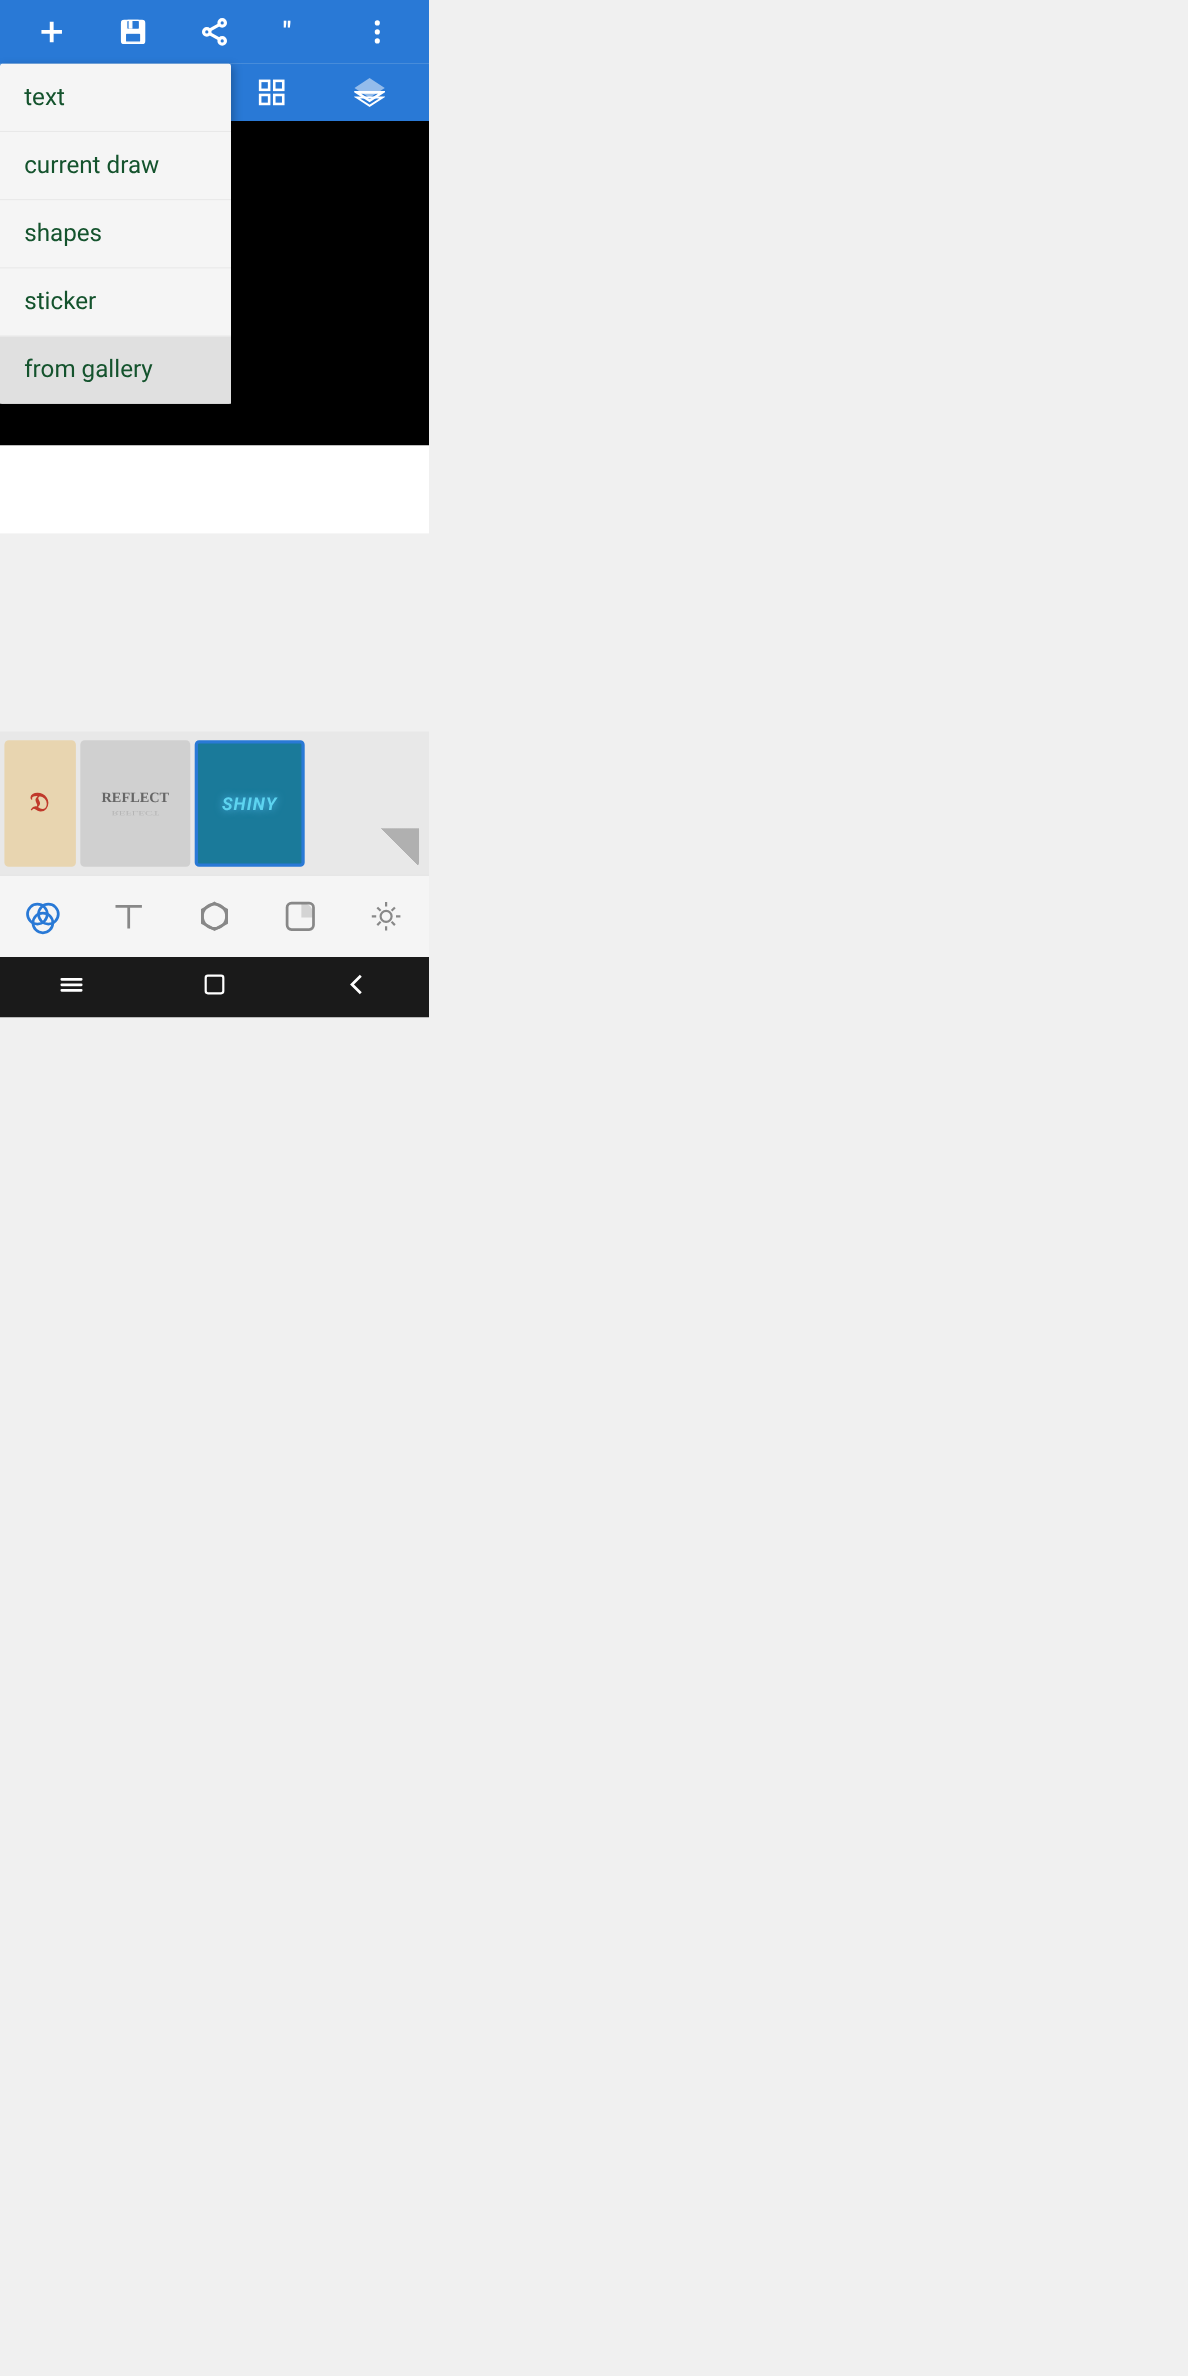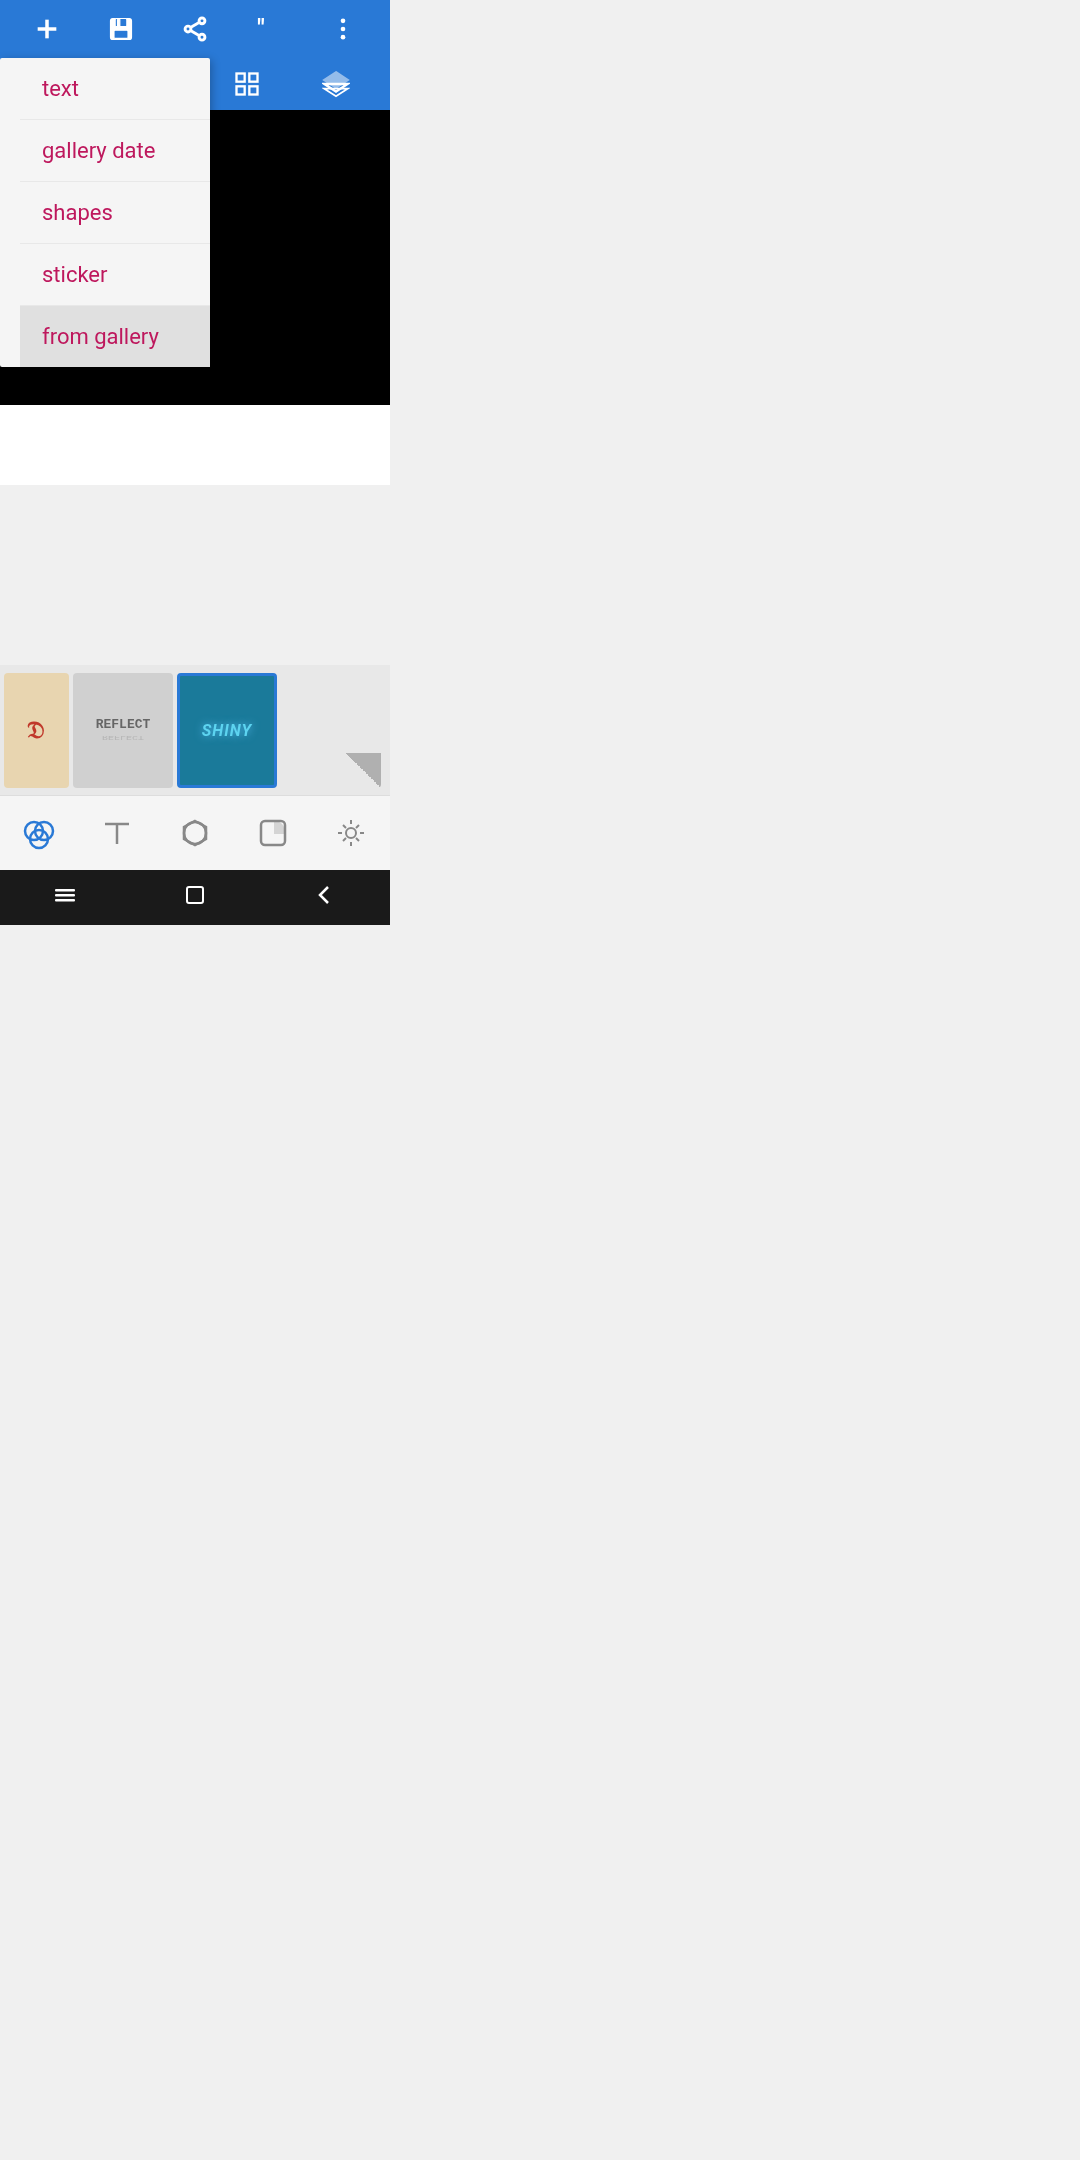--- a/index.html
+++ b/index.html
@@ -71,24 +71,23 @@
       background: #f5f5f5;
       width: 210px;
       box-shadow: 2px 2px 8px rgba(0,0,0,0.25);
       z-index: 100;
       border-radius: 2px;
     }
 
     .dropdown-item {
       padding: 18px 22px;
       font-size: 22px;
-      color: #be185d;
+      color: #14532d;
       cursor: pointer;
       display: block;
-      margin-left: 20px;
     }
 
     .dropdown-item.highlighted {
       background: #e0e0e0;
     }
 
     .dropdown-item:not(:last-child) {
       border-bottom: 1px solid #e8e8e8;
     }
 
@@ -164,21 +163,21 @@
     }
 
     .style-label {
       font-weight: bold;
       font-size: 13px;
       letter-spacing: 1px;
     }
 
     .style-label-reflect {
       color: #888;
-      font-family: Liberation Mono, monospace;
+      font-family: Liberation Serif, serif;
       font-size: 11px;
       letter-spacing: 0px;
       text-align: center;
     }
 
     .style-label-reflect .main-text {
       display: block;
       font-size: 13px;
       font-weight: bold;
       color: #666;
@@ -341,21 +340,21 @@
     <svg class="icon-svg" viewBox="0 0 24 24" fill="none" stroke="white" stroke-width="2">
       <polygon points="12,2 22,8.5 12,15 2,8.5" fill="white" opacity="0.5" stroke="white"></polygon>
       <polygon points="2,12 12,18.5 22,12" fill="none" stroke="white" stroke-width="2"></polygon>
       <polygon points="2,16 12,22.5 22,16" fill="none" stroke="white" stroke-width="1.5"></polygon>
     </svg>
   </div>
 </div>
 
 <div class="dropdown-menu" id="dropdown">
 <div class="dropdown-item">text</div>
-    <div class="dropdown-item">gallery date</div>
+    <div class="dropdown-item">current draw</div>
     <div class="dropdown-item">shapes</div>
     <div class="dropdown-item">sticker</div>
     <div class="dropdown-item highlighted">from gallery</div>
   </div>
 
 <div class="canvas-area">
   <div class="black-canvas"></div>
   <div class="white-below"></div>
 </div>
 

